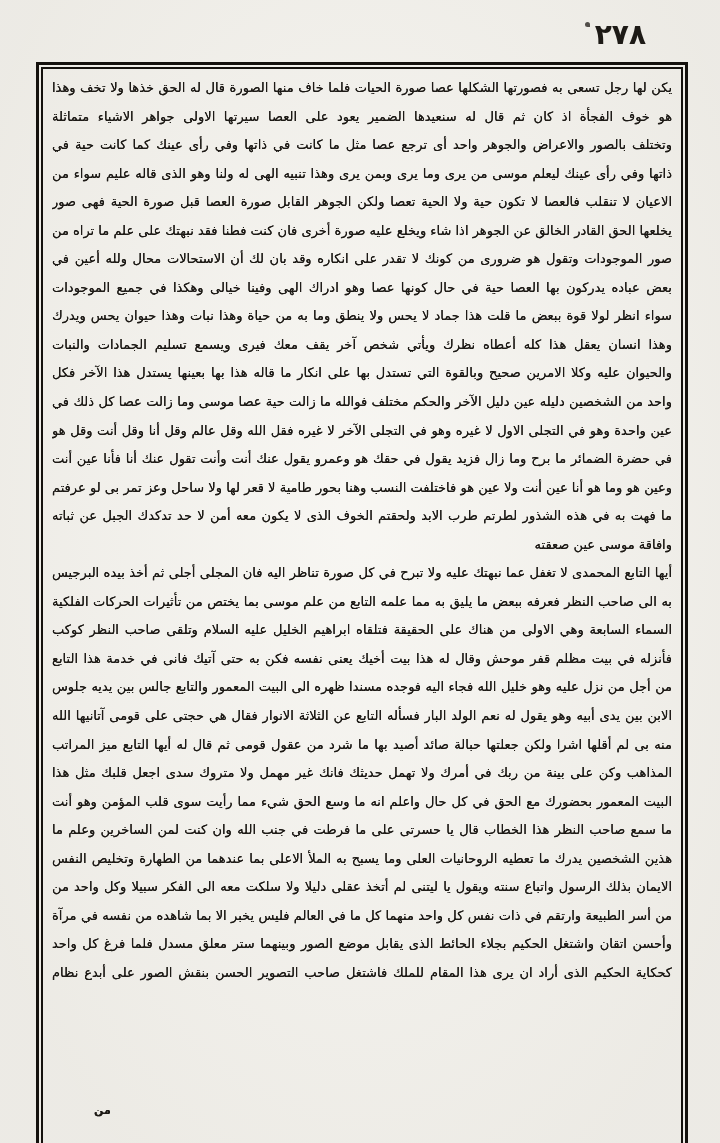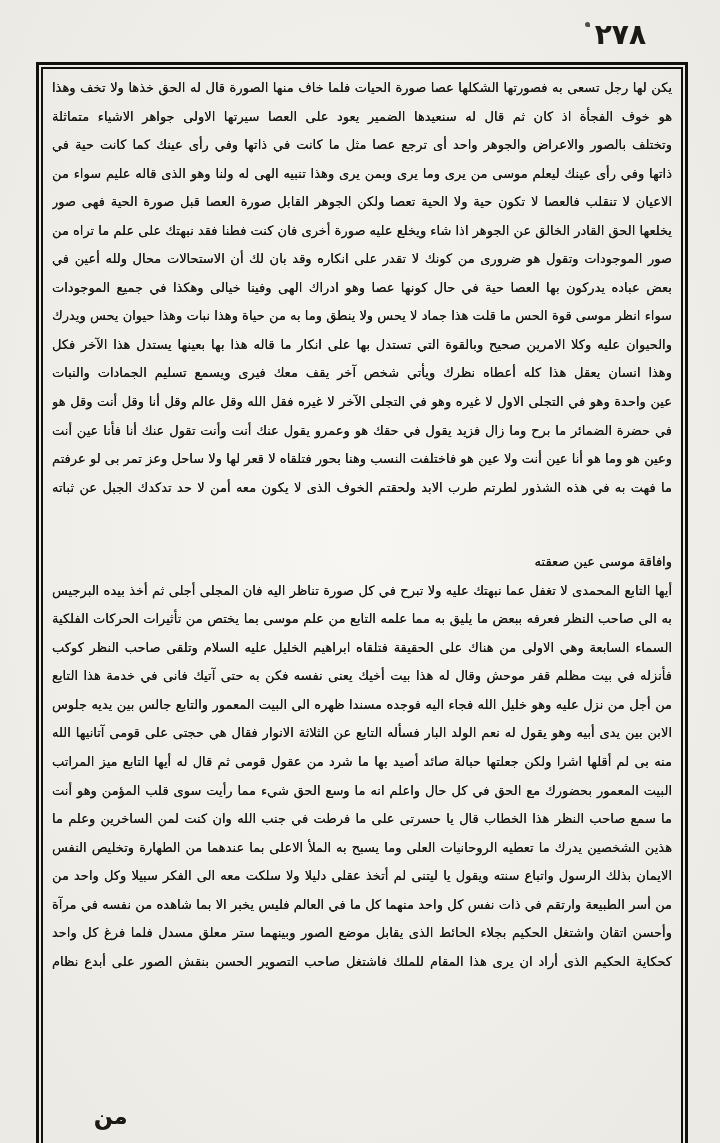--- a/index.html
+++ b/index.html
@@ -61,37 +61,36 @@
     height:28.55px;
     overflow:hidden;
     text-align:justify;
     text-align-last:justify;
     white-space:nowrap;
   }
   .line.justify{white-space:normal;}
   .line.end{
     text-align:right;
     text-align-last:right;
-    margin-top:46px;
   }
   .line.verse{
     text-align:center;
     text-align-last:center;
     white-space:nowrap;
   }
   .line.verse .hemistich{padding:0 6px;}
   .line.verse .verse-sep{
     padding:0 22px;
     font-size:11px;
     vertical-align:1px;
   }
   .catchword{
     position:absolute;
     left:94px;top:1104px;
-    font-size:22px;
+    font-size:11px;
     font-weight:bold;
     direction:rtl;
     text-shadow:0 0 .4px currentColor;
   }
 </style>
 </head>
 <body>
 
 <div class="page">
 
@@ -101,35 +100,37 @@
     <div class="frame-inner">
       <div class="text-block">
           <div class="line justify">يكن لها رجل تسعى به فصورتها الشكلها عصا صورة الحيات فلما خاف منها الصورة قال له الحق خذها ولا تخف وهذا</div>
           <div class="line justify">هو خوف الفجأة اذ كان ثم قال له سنعيدها الضمير يعود على العصا سيرتها الاولى جواهر الاشياء متماثلة</div>
           <div class="line justify">وتختلف بالصور والاعراض والجوهر واحد أى ترجع عصا مثل ما كانت في ذاتها وفي رأى عينك كما كانت حية في</div>
           <div class="line justify">ذاتها وفي رأى عينك ليعلم موسى من يرى وما يرى وبمن يرى وهذا تنبيه الهى له ولنا وهو الذى قاله عليم سواء من أن</div>
           <div class="line justify">الاعيان لا تنقلب فالعصا لا تكون حية ولا الحية تعصا ولكن الجوهر القابل صورة العصا قبل صورة الحية فهى صور</div>
           <div class="line justify">يخلعها الحق القادر الخالق عن الجوهر اذا شاء ويخلع عليه صورة أخرى فان كنت فطنا فقد نبهتك على علم ما تراه من</div>
           <div class="line justify">صور الموجودات وتقول هو ضرورى من كونك لا تقدر على انكاره وقد بان لك أن الاستحالات محال ولله أعين في</div>
           <div class="line justify">بعض عباده يدركون بها العصا حية في حال كونها عصا وهو ادراك الهى وفينا خيالى وهكذا في جميع الموجودات</div>
-          <div class="line justify">سواء انظر موسى قوة الحس ما قلت هذا جماد لا يحس ولا ينطق وما به من حياة وهذا نبات وهذا حيوان يحس ويدرك</div>
+          <div class="line justify">سواء انظر لولا قوة ببعض ما قلت هذا جماد لا يحس ولا ينطق وما به من حياة وهذا نبات وهذا حيوان يحس ويدرك</div>
+          <div class="line justify">وهذا انسان يعقل هذا كله أعطاه نظرك ويأتي شخص آخر يقف معك فيرى ويسمع تسليم الجمادات والنبات</div>
           <div class="line justify">والحيوان عليه وكلا الامرين صحيح وبالقوة التي تستدل بها على انكار ما قاله هذا بها بعينها يستدل هذا الآخر فكل</div>
-          <div class="line justify">وهذا انسان يعقل هذا كله أعطاه نظرك ويأتي شخص آخر يقف معك فيرى ويسمع تسليم الجمادات والنبات</div>
+          <div class="line justify">واحد من الشخصين دليله عين دليل الآخر والحكم مختلف فوالله ما زالت حية عصا موسى وما زالت عصا كل ذلك في</div>
           <div class="line justify">عين واحدة وهو في التجلى الاول لا غيره وهو في التجلى الآخر لا غيره فقل الله وقل عالم وقل أنا وقل أنت وقل هو والكل</div>
           <div class="line justify">في حضرة الضمائر ما برح وما زال فزيد يقول في حقك هو وعمرو يقول عنك أنت وأنت تقول عنك أنا فأنا عين أنت</div>
-          <div class="line justify">وعين هو وما هو أنا عين أنت ولا عين هو فاختلفت النسب وهنا بحور فتلقاه لا قعر لها ولا ساحل وعز تمر بى لو عرفتم</div>
+          <div class="line justify">وعين هو وما هو أنا عين أنت ولا عين هو فاختلفت النسب وهنا بحور طامية لا قعر لها ولا ساحل وعز تمر بى لو عرفتم</div>
           <div class="line justify">ما فهت به في هذه الشذور لطرتم طرب الابد ولحقتم الخوف الذى لا يكون معه أمن لا حد تدكدك الجبل عن ثباته</div>
           <div class="line end">وافاقة موسى عين صعقته</div>
           <div class="line justify">أيها التابع المحمدى لا تغفل عما نبهتك عليه ولا تبرح في كل صورة تناظر اليه فان المجلى أجلى ثم أخذ بيده البرجيس وجاء</div>
           <div class="line justify">به الى صاحب النظر فعرفه ببعض ما يليق به مما علمه التابع من علم موسى بما يختص من تأثيرات الحركات الفلكية في</div>
           <div class="line justify">السماء السابعة وهي الاولى من هناك على الحقيقة فتلقاه ابراهيم الخليل عليه السلام وتلقى صاحب النظر كوكب كيوان</div>
           <div class="line justify">فأنزله في بيت مظلم قفر موحش وقال له هذا بيت أخيك يعنى نفسه فكن به حتى آتيك فانى في خدمة هذا التابع المحمدى</div>
           <div class="line justify">من أجل من نزل عليه وهو خليل الله فجاء اليه فوجده مسندا ظهره الى البيت المعمور والتابع جالس بين يديه جلوس</div>
           <div class="line justify">الابن بين يدى أبيه وهو يقول له نعم الولد البار فسأله التابع عن الثلاثة الانوار فقال هي حجتى على قومى آتانيها الله عناية</div>
           <div class="line justify">منه بى لم أقلها اشرا ولكن جعلتها حبالة صائد أصيد بها ما شرد من عقول قومى ثم قال له أيها التابع ميز المراتب واعرف</div>
+          <div class="line justify">المذاهب وكن على بينة من ربك في أمرك ولا تهمل حديثك فانك غير مهمل ولا متروك سدى اجعل قلبك مثل هذا</div>
           <div class="line justify">البيت المعمور بحضورك مع الحق في كل حال واعلم انه ما وسع الحق شيء مما رأيت سوى قلب المؤمن وهو أنت فعند</div>
           <div class="line justify">ما سمع صاحب النظر هذا الخطاب قال يا حسرتى على ما فرطت في جنب الله وان كنت لمن الساخرين وعلم ما فاته من</div>
           <div class="line justify">هذين الشخصين يدرك ما تعطيه الروحانيات العلى وما يسبح به الملأ الاعلى بما عندهما من الطهارة وتخليص النفس</div>
           <div class="line justify">الايمان بذلك الرسول واتباع سنته ويقول يا ليتنى لم أتخذ عقلى دليلا ولا سلكت معه الى الفكر سبيلا وكل واحد من</div>
           <div class="line justify">من أسر الطبيعة وارتقم في ذات نفس كل واحد منهما كل ما في العالم فليس يخبر الا بما شاهده من نفسه في مرآة ذاته</div>
           <div class="line justify">وأحسن اتقان واشتغل الحكيم بجلاء الحائط الذى يقابل موضع الصور وبينهما ستر معلق مسدل فلما فرغ كل واحد</div>
           <div class="line justify">كحكاية الحكيم الذى أراد ان يرى هذا المقام للملك فاشتغل صاحب التصوير الحسن بنقش الصور على أبدع نظام</div>
         </div>
     </div>
   </div>

